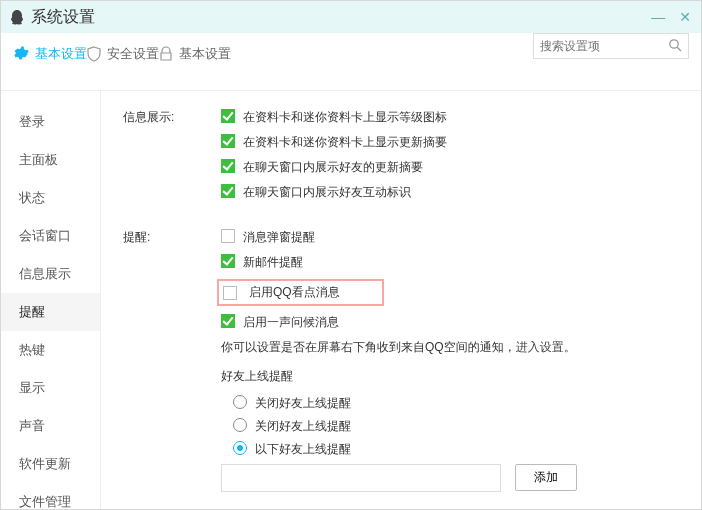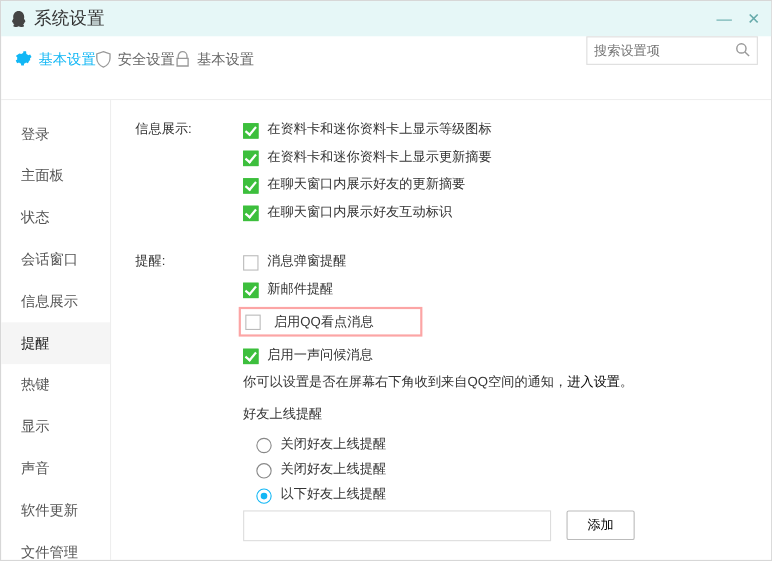--- a/index.html
+++ b/index.html
@@ -26,37 +26,37 @@
   .body { flex: 1; display: flex; min-height: 0; }
   .sidebar { width: 100px; border-right: 1px solid #eee; padding-top: 12px; position: relative; }
   .sidebar-item { padding: 10px 0 10px 18px; font-size: 13px; color: #555; cursor: default; }
   .sidebar-item.active { background: #f5f5f5; color: #222; }
   .sidebar-caret { text-align: center; color: #888; font-size: 11px; padding: 2px 0 0 0; }
 
   .content { flex: 1; padding: 18px 18px 12px 22px; overflow: hidden; }
   .section { display: flex; margin-bottom: 20px; gap: 36px; }
   .sec-label { width: 62px; flex-shrink: 0; color: #333; padding-top: 0px; font-size: 12px; }
   .sec-body { flex: 1; }
-  .row { display: flex; align-items: flex-end; margin-bottom: 8px; }
+  .row { display: flex; align-items: flex-start; margin-bottom: 8px; }
 
   
   .chk { width: 14px; height: 14px; display: inline-flex; align-items: center; justify-content: center; margin-right: 8px; border: 1px solid #bbb; background: #fff; position: relative; flex-shrink: 0; }
   .chk.checked { background: #3dbf3d; border-color: #3dbf3d; }
   .chk.checked::after { content: ""; position: absolute; left: 3px; top: 0px; width: 4px; height: 8px; border: solid #fff; border-width: 0 2px 2px 0; transform: rotate(40deg); }
 
   
   .rad { width: 14px; height: 14px; border: 1px solid #888; border-radius: 50%; margin-right: 8px; position: relative; flex-shrink: 0; }
   .rad.sel { border-color: #12b7f5; }
   .rad.sel::after { content: ""; position: absolute; left: 3px; top: 3px; width: 6px; height: 6px; border-radius: 50%; background: #12b7f5; }
 
   .hl-box { border: 2px solid #fca5a5; padding: 3px 42px 3px 0; margin-left: -4px; display: inline-flex; align-items: center; }
   .hl-box .chk, .hl-box .txt { margin-left: 4px; }
 
   .note { font-size: 12px; color: #333; margin: 4px 0 12px 0; }
-  .note a { color: #000000; text-decoration: none; font-family: Liberation Mono, monospace; }
+  .note a { color: #404040; text-decoration: none; font-family: Liberation Mono, monospace; }
   .subhead { font-size: 12px; color: #333; margin-bottom: 10px; font-family: Liberation Mono, monospace; }
   .radio-group .row { margin-left: 12px; margin-bottom: 6px; }
 
   .friend-box { display: flex; align-items: flex-start; gap: 14px; margin-top: 4px; }
   .friend-list { width: 280px; height: 28px; border: 1px solid #ddd; background: #fff; }
   .btn { border: 1px solid #bbb; background: #fff; padding: 4px 18px; font-size: 12px; cursor: default; border-radius: 2px; }
 
   .txt { font-size: 12px; color: #333; }
 </style>
 </head>

